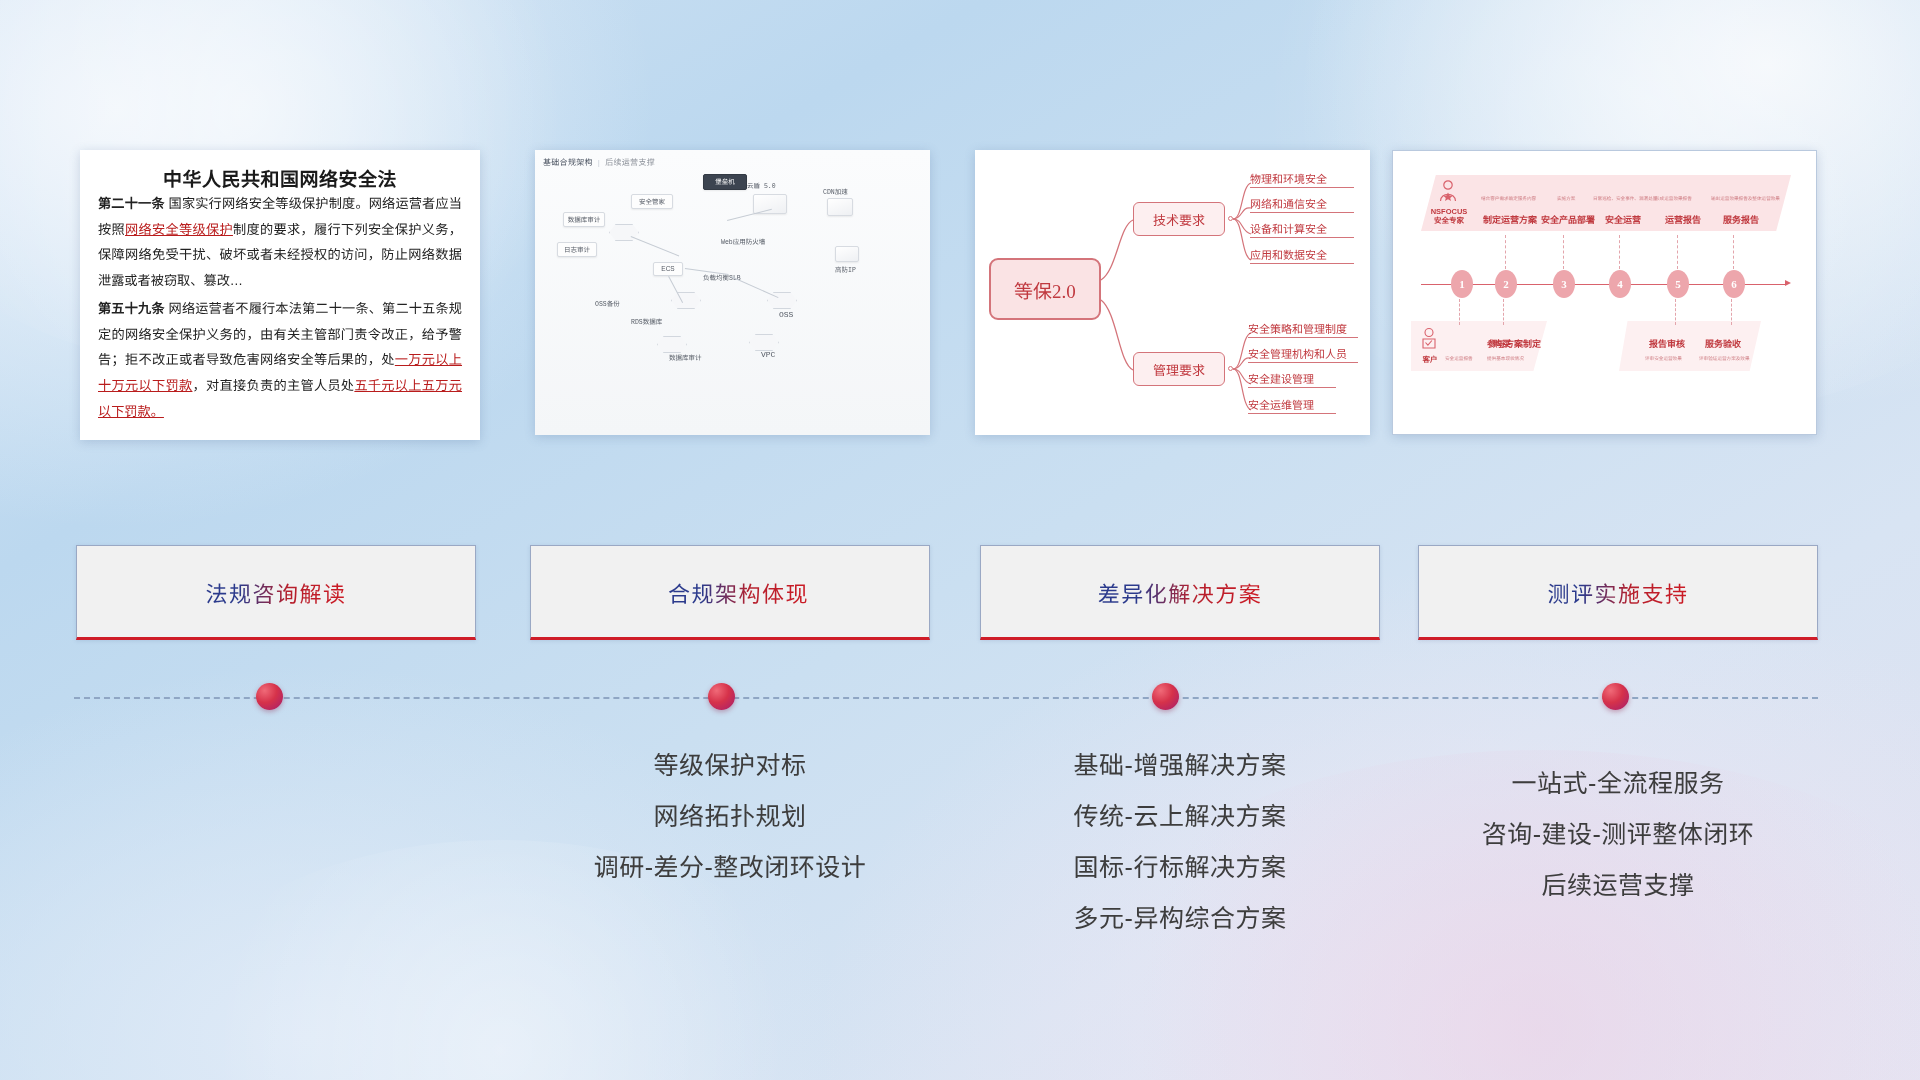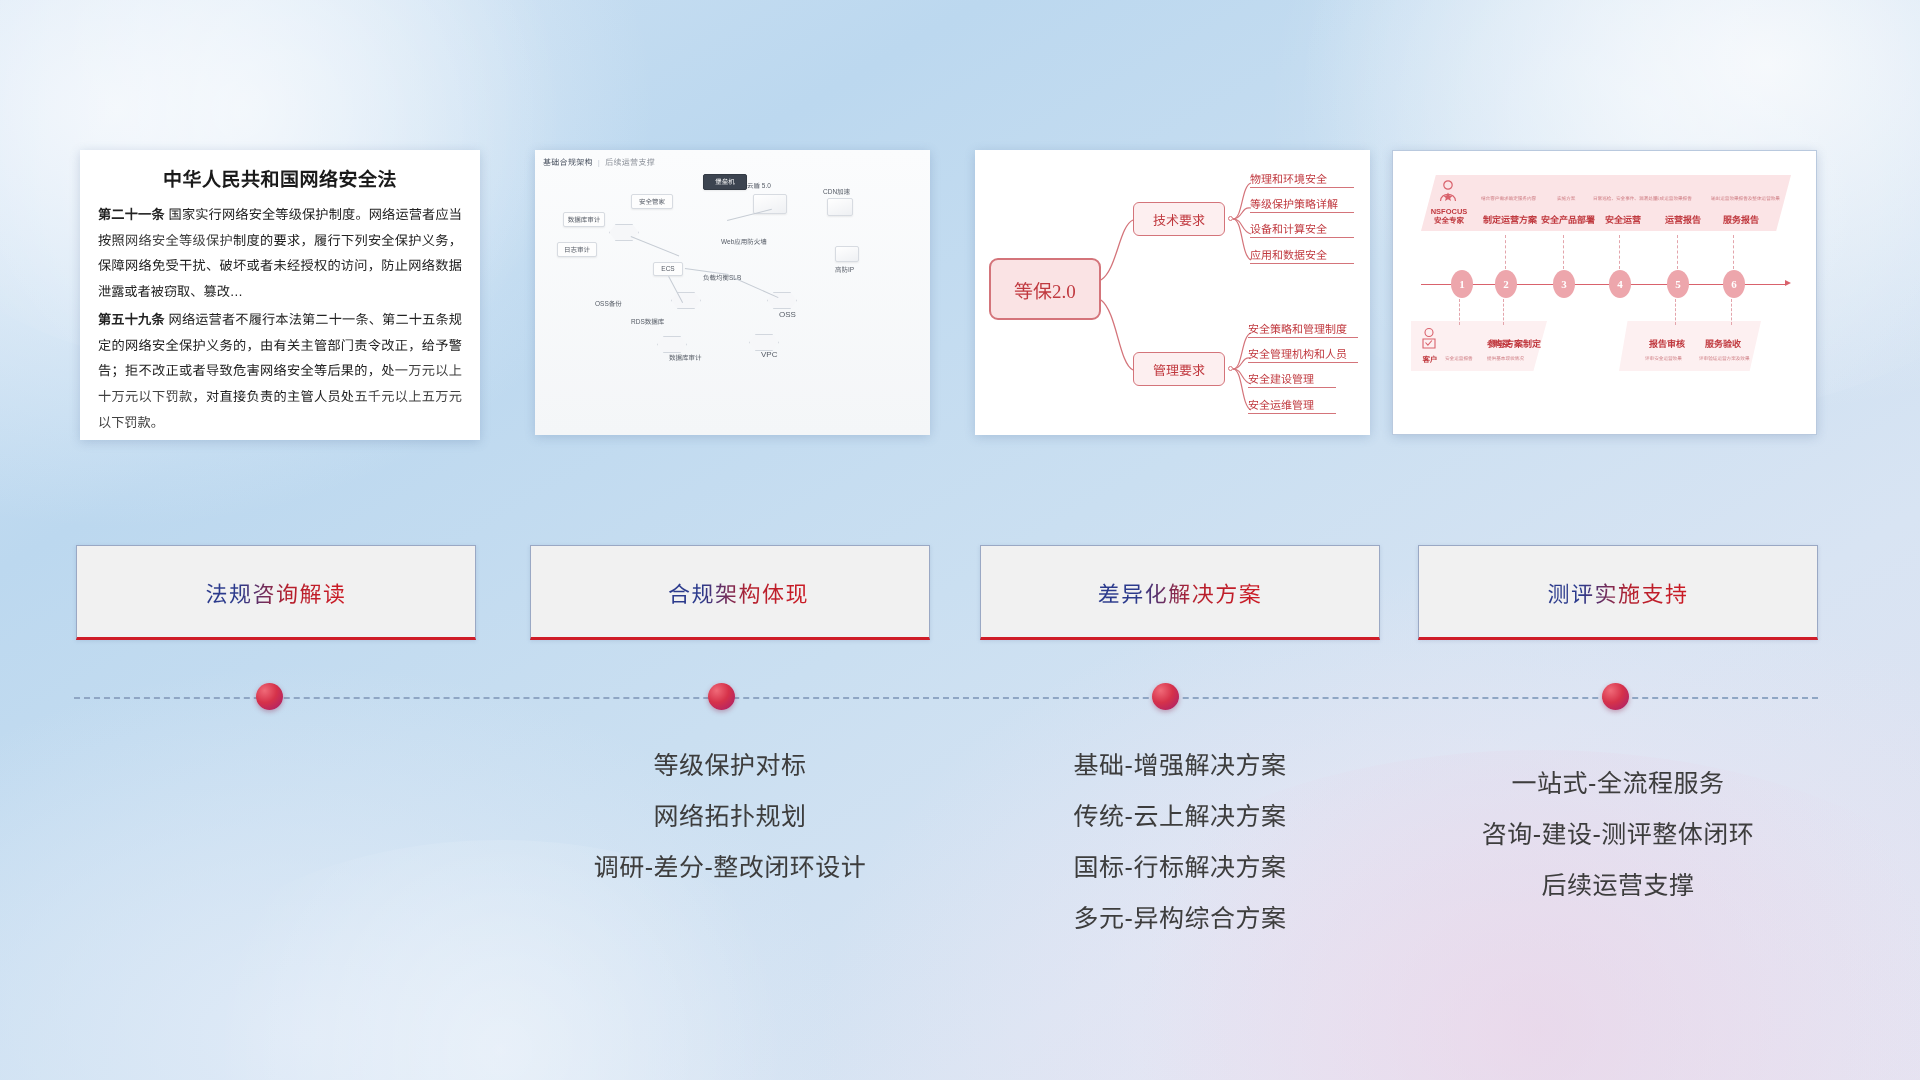--- a/index.html
+++ b/index.html
@@ -36,41 +36,41 @@
   }
   .card.c1 { left: 80px;   width: 400px; height: 290px; }
   .card.c2 { left: 535px;  width: 395px; height: 285px; }
   .card.c3 { left: 975px;  width: 395px; height: 285px; }
   .card.c4 { left: 1392px; width: 425px; height: 285px; border: 1px solid #b9c9de; }
 
   
   .law { padding: 14px 18px 8px 18px; }
   .law-title {
     text-align: center; font-size: 19px; font-weight: bold; color: #1a1a1a;
-    letter-spacing: .5px; margin-bottom: 11px;
+    letter-spacing: .5px; 
   }
   .law p { font-size: 13.2px; line-height: 1.95; color: #222; text-align: justify; }
   .law .art { font-weight: bold; }
-  .law .hl { color: #404040; }
+  .law .hl { color: #b91c1c; text-decoration: underline; }
 
   
   .arch { position: relative; width: 100%; height: 100%;
           background: linear-gradient(180deg,#fbfcfd 0%, #f4f6f8 100%); }
   .arch-hdr { position: absolute; left: 8px; top: 6px; font-size: 8px; color: #8b9099; letter-spacing: .3px; }
   .arch-hdr .sep { color: #c9ced6; margin: 0 5px; }
   .arch-hdr .on { color: #4a5260; }
   .node {
     position: absolute; background: #fdfdfd; border: 1px solid #d7dbe1;
     border-radius: 2px; font-size: 6.5px; color: #545a64;
     display: flex; align-items: center; justify-content: center; text-align: center;
     box-shadow: 0 1px 2px rgba(0,0,0,.07); line-height: 1.2;
   }
   .node.dark { background: #3c4450; color: #fff; border-color: #333a44; }
   .node.cube { background: linear-gradient(160deg,#fff 0%, #eef0f3 100%); }
-  .lbl { position: absolute; font-size: 6.5px; color: #555b65; white-space: nowrap; }
+  .lbl { position: absolute; font-size: 6.5px; color: #555b65; white-space: nowrap; font-family: Liberation Mono, monospace; }
   .ln { position: absolute; background: #c6ccd4; height: 1px; transform-origin: 0 0; }
   .hex {
     position: absolute; width: 30px; height: 17px; background: #f6f7f9;
     border: 1px solid #d2d7de;
     clip-path: polygon(22% 0,78% 0,100% 50%,78% 100%,22% 100%,0 50%);
   }
 
   
   .mind { position: relative; width: 100%; height: 100%; background: #fff; padding: 10px; }
   .mm-root {
@@ -250,21 +250,21 @@
         <path d="M258 69 C 268 69, 266 106, 276 110" stroke="#d4747a" stroke-width="1.2" fill="none"></path>
         <path d="M258 219 C 268 219, 266 186, 276 183" stroke="#d4747a" stroke-width="1.2" fill="none"></path>
         <path d="M258 219 C 268 219, 266 206, 276 208" stroke="#d4747a" stroke-width="1.2" fill="none"></path>
         <path d="M258 219 C 268 219, 266 232, 276 234" stroke="#d4747a" stroke-width="1.2" fill="none"></path>
         <path d="M258 219 C 268 219, 266 256, 276 260" stroke="#d4747a" stroke-width="1.2" fill="none"></path>
       </svg>
       <div class="mm-dot" style="left:253px;top:66px;"></div>
       <div class="mm-dot" style="left:253px;top:216px;"></div>
 
       <div class="mm-leaf" style="left:275px;top:20px;width:104px;">物理和环境安全</div>
-      <div class="mm-leaf" style="left:275px;top:45px;width:104px;">等级保护策略详解</div>
+      <div class="mm-leaf" style="left:275px;top:45px;width:104px;">网络和通信安全</div>
       <div class="mm-leaf" style="left:275px;top:70px;width:104px;">设备和计算安全</div>
       <div class="mm-leaf" style="left:275px;top:96px;width:104px;">应用和数据安全</div>
 
       <div class="mm-leaf" style="left:273px;top:170px;width:110px;">安全策略和管理制度</div>
       <div class="mm-leaf" style="left:273px;top:195px;width:110px;">安全管理机构和人员</div>
       <div class="mm-leaf" style="left:273px;top:220px;width:88px;">安全建设管理</div>
       <div class="mm-leaf" style="left:273px;top:246px;width:88px;">安全运维管理</div>
     </div>
   </div>
 

